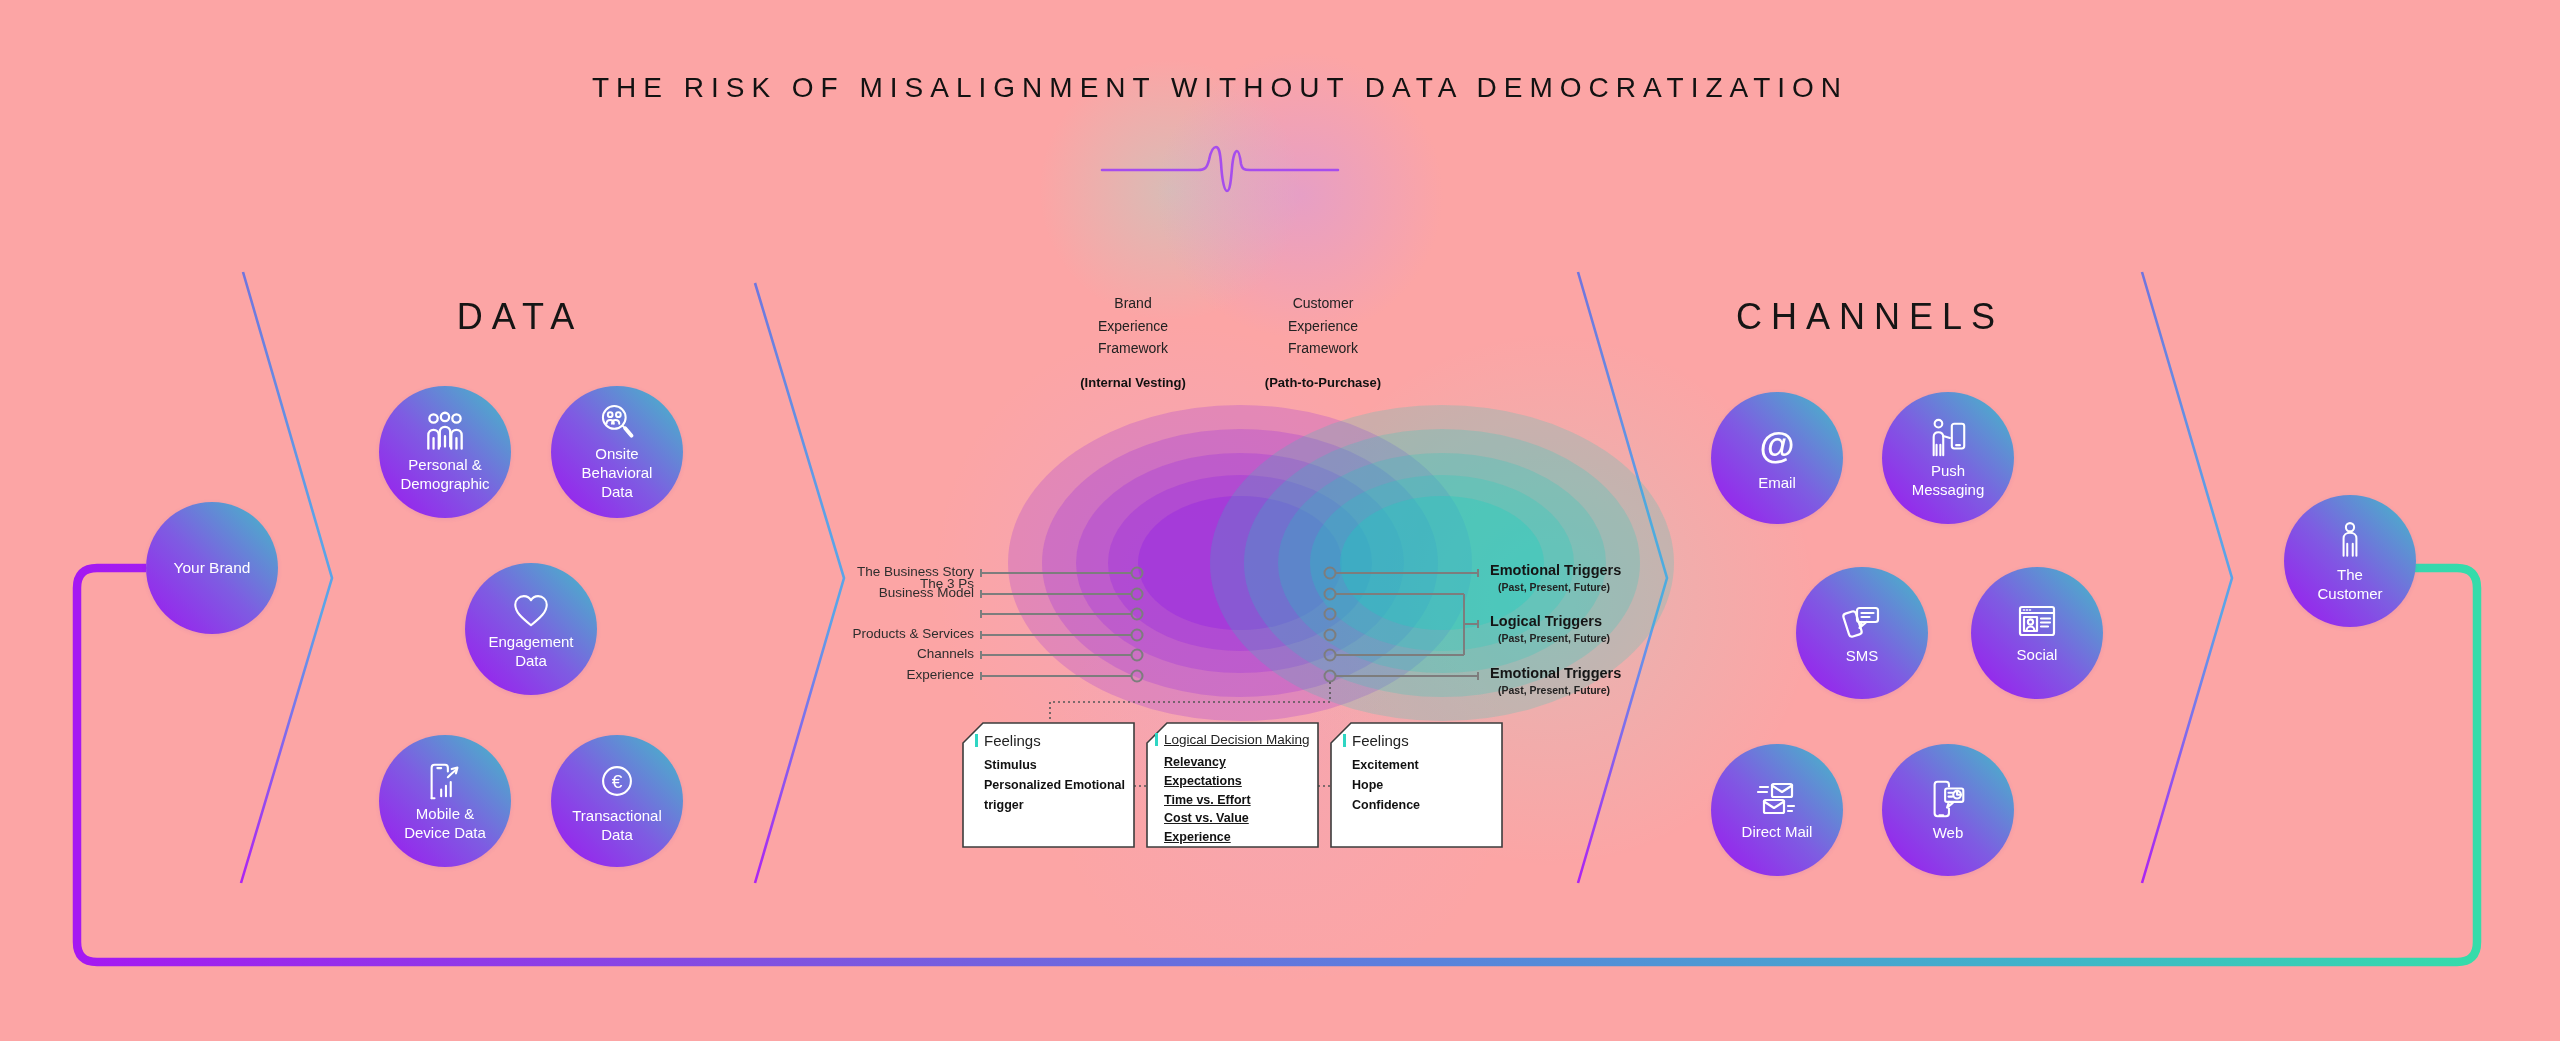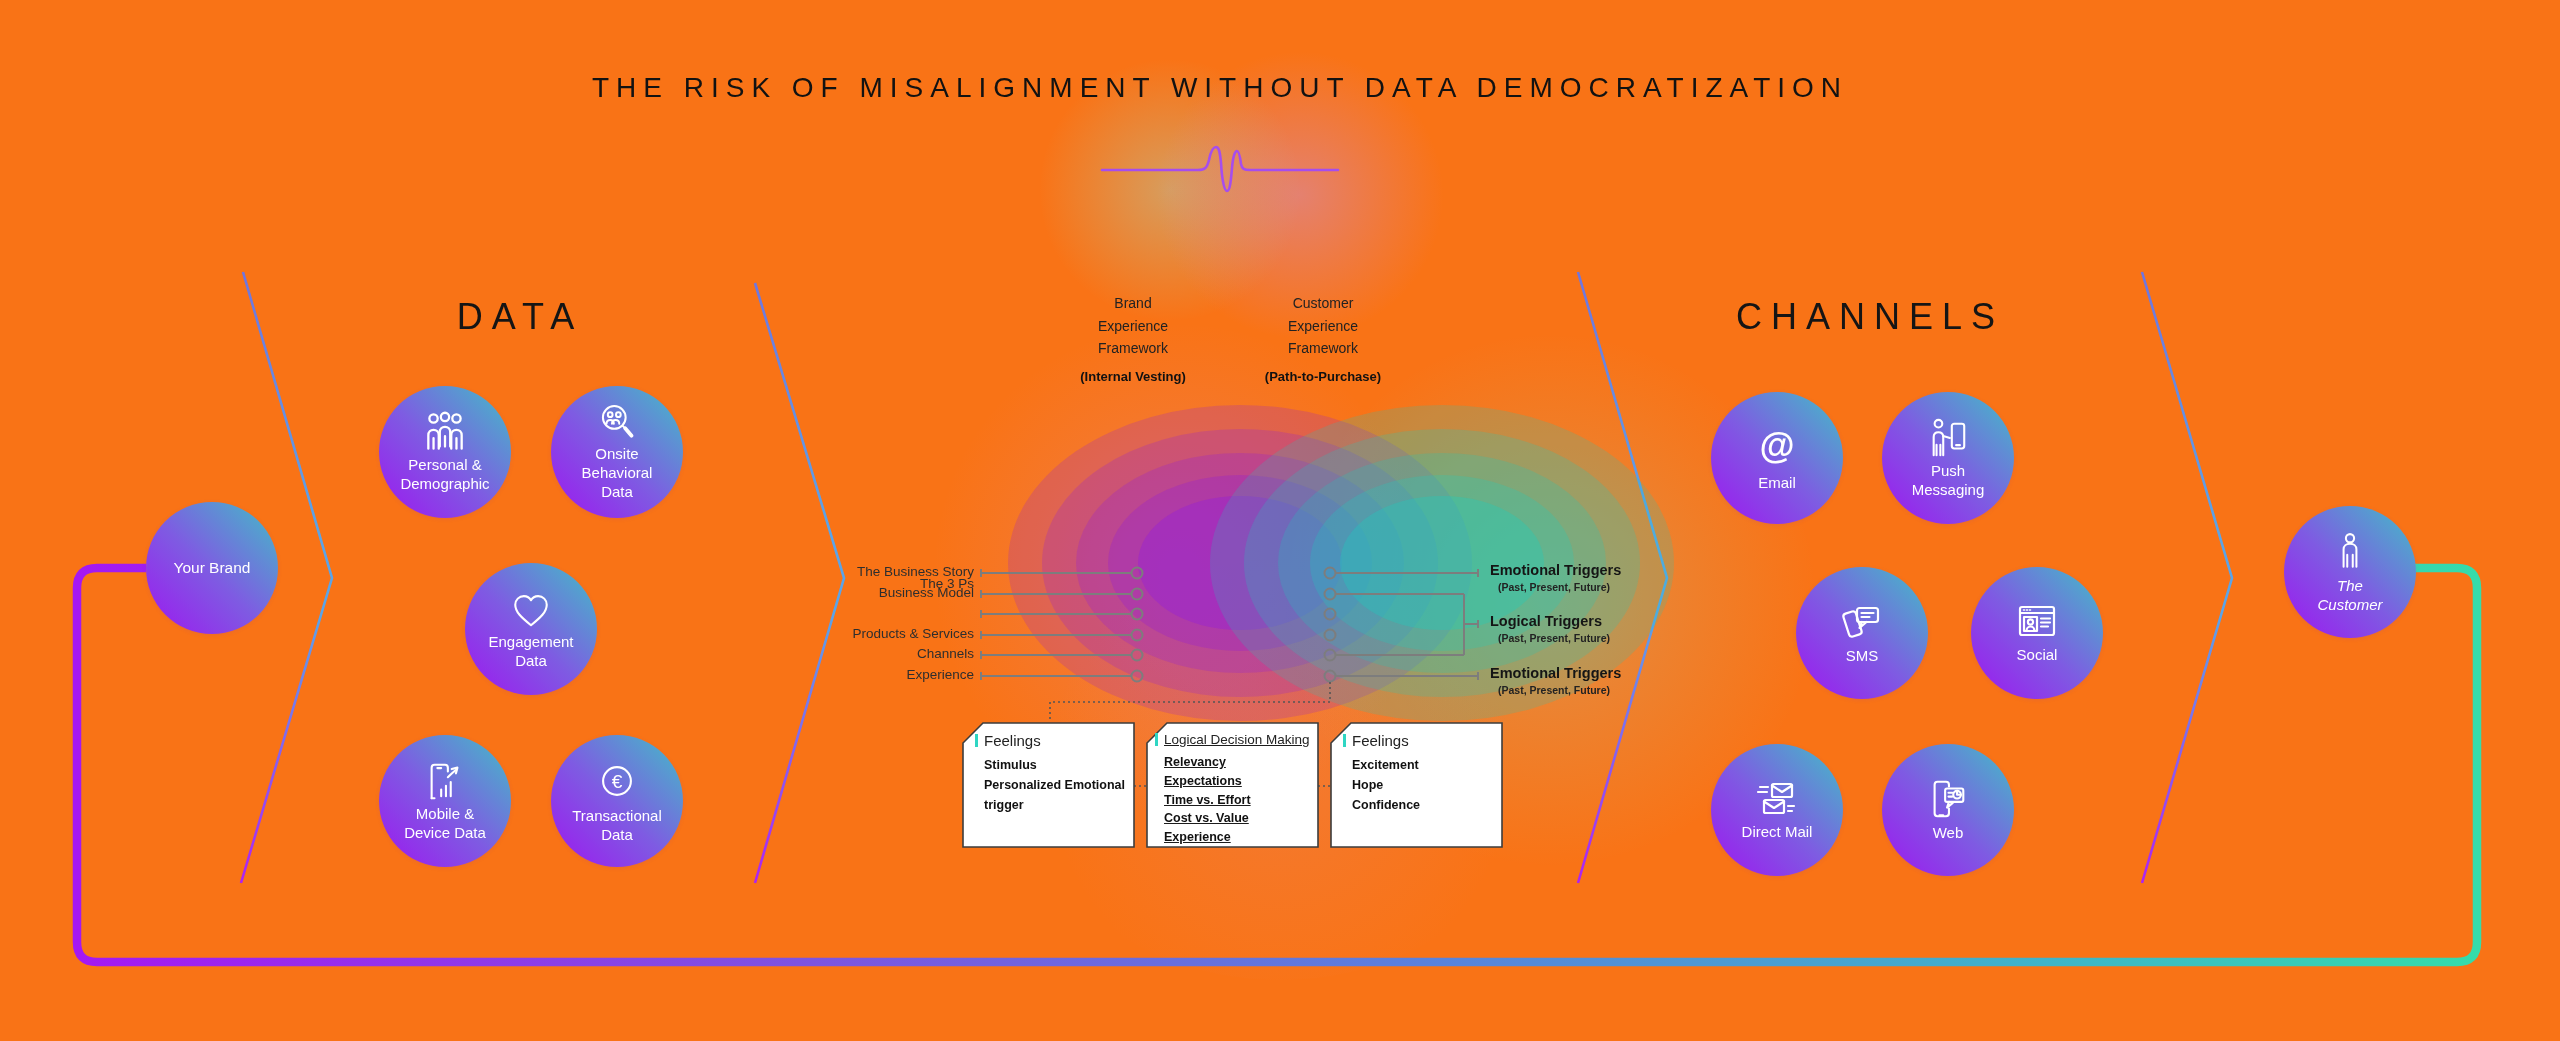--- a/index.html
+++ b/index.html
@@ -1,32 +1,32 @@
 <!DOCTYPE html>
 <html><head>
 <meta charset="utf-8">
 <style>
   html,body{margin:0;padding:0;background:#fff;}
-  .stage{position:relative;width:2560px;height:1041px;background:#f97316;overflow:hidden;
+  .stage{position:relative;width:2560px;height:1041px;background:#fca5a5;overflow:hidden;
          font-family:"Liberation Sans", sans-serif;color:#1c1c1c;}
   .abs{position:absolute;}
   .glow{position:absolute;border-radius:50%;pointer-events:none;}
   .main-title{position:absolute;left:0;top:72px;width:2440px;text-align:center;
               font-size:28px;letter-spacing:7px;font-weight:500;color:#121212;}
   .section-heading{position:absolute;font-size:36px;letter-spacing:9px;font-weight:500;color:#151515;
                    text-align:center;width:400px;}
   .bubble{position:absolute;width:132px;height:132px;border-radius:50%;
           background:linear-gradient(45deg,#9a1fee 6%,#7e5ce2 48%,#41bfc6 100%);
           display:flex;flex-direction:column;align-items:center;justify-content:center;
           gap:3px;box-shadow:0 1px 4px rgba(120,60,200,0.12);}
   .bubble .lbl{color:#fff;font-size:15px;line-height:1.25;text-align:center;white-space:pre-line;}
   .bubble svg{display:block;}
   .venn-header{position:absolute;width:230px;text-align:center;}
   .venn-header .vh-title{font-size:14px;line-height:1.62;color:#222;white-space:pre-line;}
-  .venn-header .vh-sub{font-size:13px;font-weight:bold;color:#111;margin-top:9px;}
+  .venn-header .vh-sub{font-size:13px;font-weight:bold;color:#111;margin-top:15px;}
   .callout-left{position:absolute;width:220px;text-align:right;font-size:13.5px;color:#2e2e2e;}
   .trigger{position:absolute;width:220px;}
   .trigger .t-title{font-size:14.5px;font-weight:bold;color:#151515;}
   .trigger .t-sub{font-size:10.5px;font-weight:bold;color:#222;margin-top:3px;padding-left:8px;}
   .box-text{position:absolute;width:150px;}
   .box-text .bt-head{display:flex;align-items:center;gap:6px;}
   .box-text .bt-bar{display:inline-block;width:3px;height:13px;background:#2fd6c3;}
   .box-text .bt-title{font-size:15px;color:#222;}
   .box-text .bt-items{margin-top:6px;padding-left:9px;font-size:12.5px;font-weight:bold;
                       color:#111;line-height:1.6;white-space:pre-line;}
@@ -142,21 +142,21 @@
     <div class="vh-title">Customer
 Experience
 Framework</div>
     <div class="vh-sub">(Path-to-Purchase)</div>
   </div>
 
   <div class="bubble" style="left:146px;top:502px;">
     <span class="lbl" style="font-size:15.5px;">Your Brand</span>
   </div>
 
-  <div class="bubble" style="left:2284px;top:506px;font-style:italic;">
+  <div class="bubble" style="left:2284px;top:495px;">
     <svg width="44" height="44" viewBox="0 0 48 48" class="ic">
       <circle cx="24" cy="9" r="4.5"></circle>
       <path d="M17 40 V21 c0,-3.5 3,-6 7,-6 s7,2.5 7,6 V40"></path>
       <path d="M21 27 V40 M27 27 V40"></path>
     </svg>
     <span class="lbl">The
 Customer</span>
   </div>
 
   <div class="bubble" style="left:379px;top:386px;">

